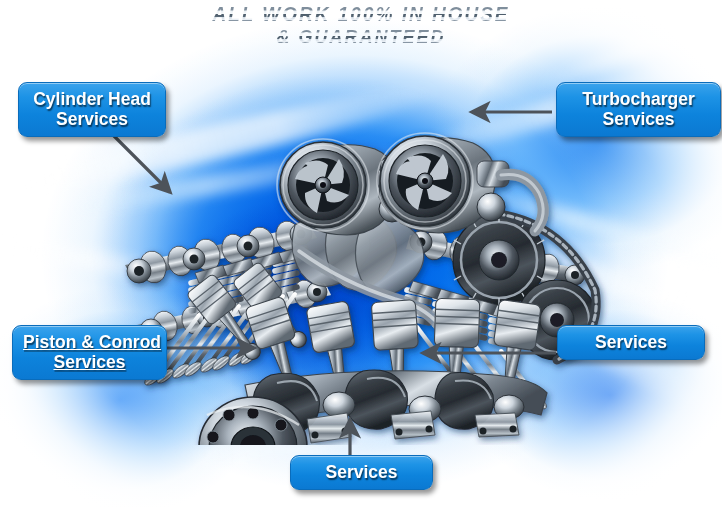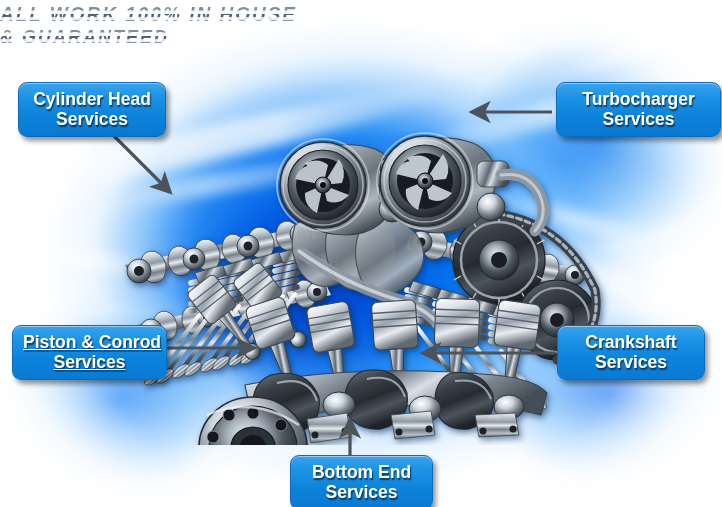--- a/index.html
+++ b/index.html
@@ -100,21 +100,21 @@
   .st8{left:-20px;top:250px;width:220px;height:20px;transform:rotate(10deg);
     background:linear-gradient(90deg,rgba(255,255,255,0) 0%,rgba(255,255,255,.7) 50%,rgba(255,255,255,0) 100%);}
   .st9{left:150px;top:430px;width:330px;height:22px;transform:rotate(-6deg);
     background:linear-gradient(90deg,rgba(255,255,255,0) 0%,rgba(255,255,255,.6) 50%,rgba(255,255,255,0) 100%);}
   .st10{left:520px;top:40px;width:230px;height:16px;transform:rotate(-22deg);
     background:linear-gradient(90deg,rgba(255,255,255,0) 0%,rgba(255,255,255,.6) 50%,rgba(255,255,255,0) 100%);}
 
   
   .headline{
     position:absolute;left:0;right:0;top:4px;
-    text-align:left;
+    text-align:center;
     z-index:40;
     pointer-events:none;
   }
   .headline .ln{
     display:block;
     font-family:"Liberation Sans",sans-serif;
     font-weight:bold;
     font-style:italic;
     letter-spacing:2px;
     font-size:19px;
@@ -625,22 +625,20 @@
     <span class="l1">Turbocharger</span>
     <span class="l2">Services</span>
   </div>
 
   <div class="label" id="lbl-piston-conrod">
     <span class="l1">Piston &amp; Conrod</span>
     <span class="l2">Services</span>
   </div>
 
   <div class="label" id="lbl-crankshaft">
-    <span class="l1">Crankshaft</span>
     <span class="l2">Services</span>
   </div>
 
   <div class="label" id="lbl-bottom-end">
-    <span class="l1">Bottom End</span>
     <span class="l2">Services</span>
   </div>
 
 </div>
 
 </body></html>

